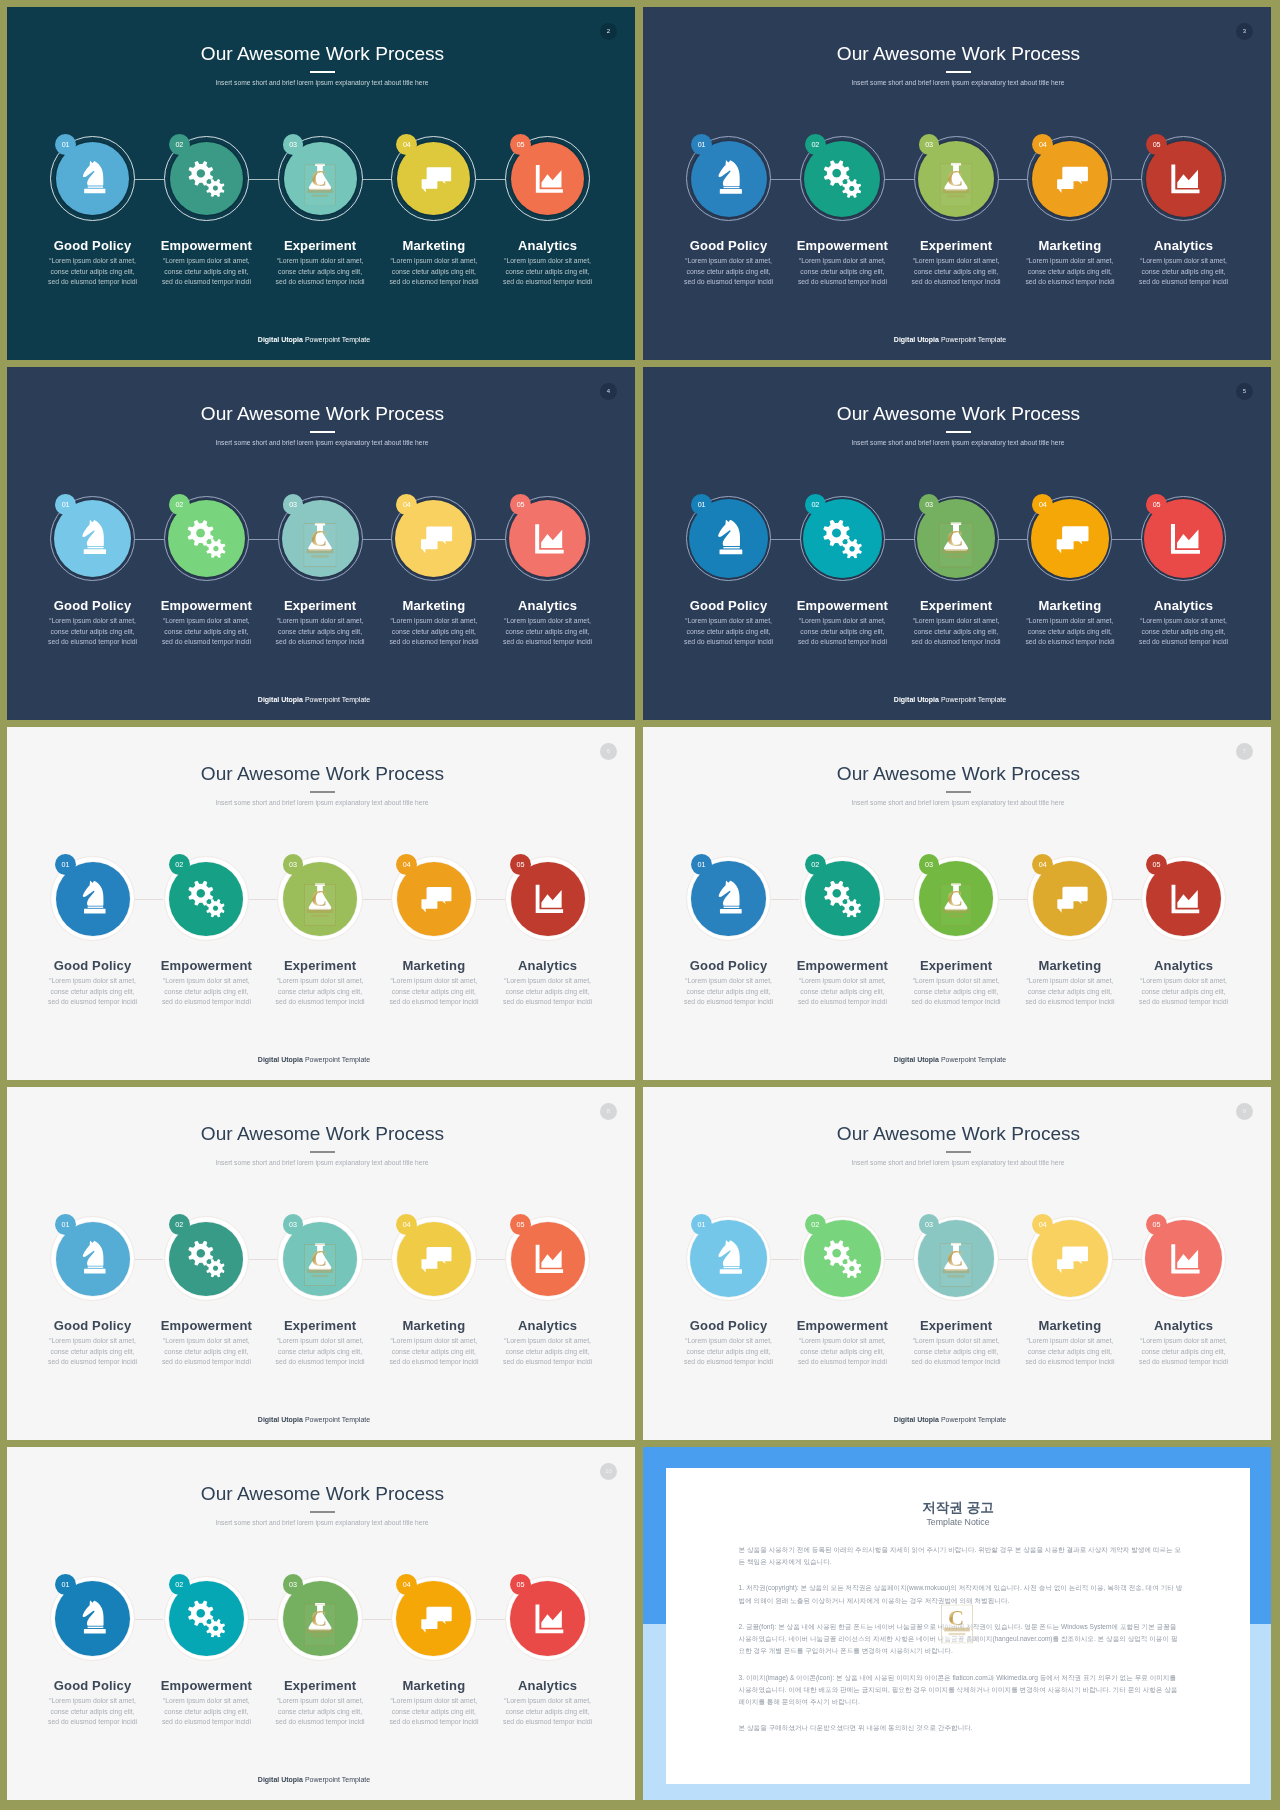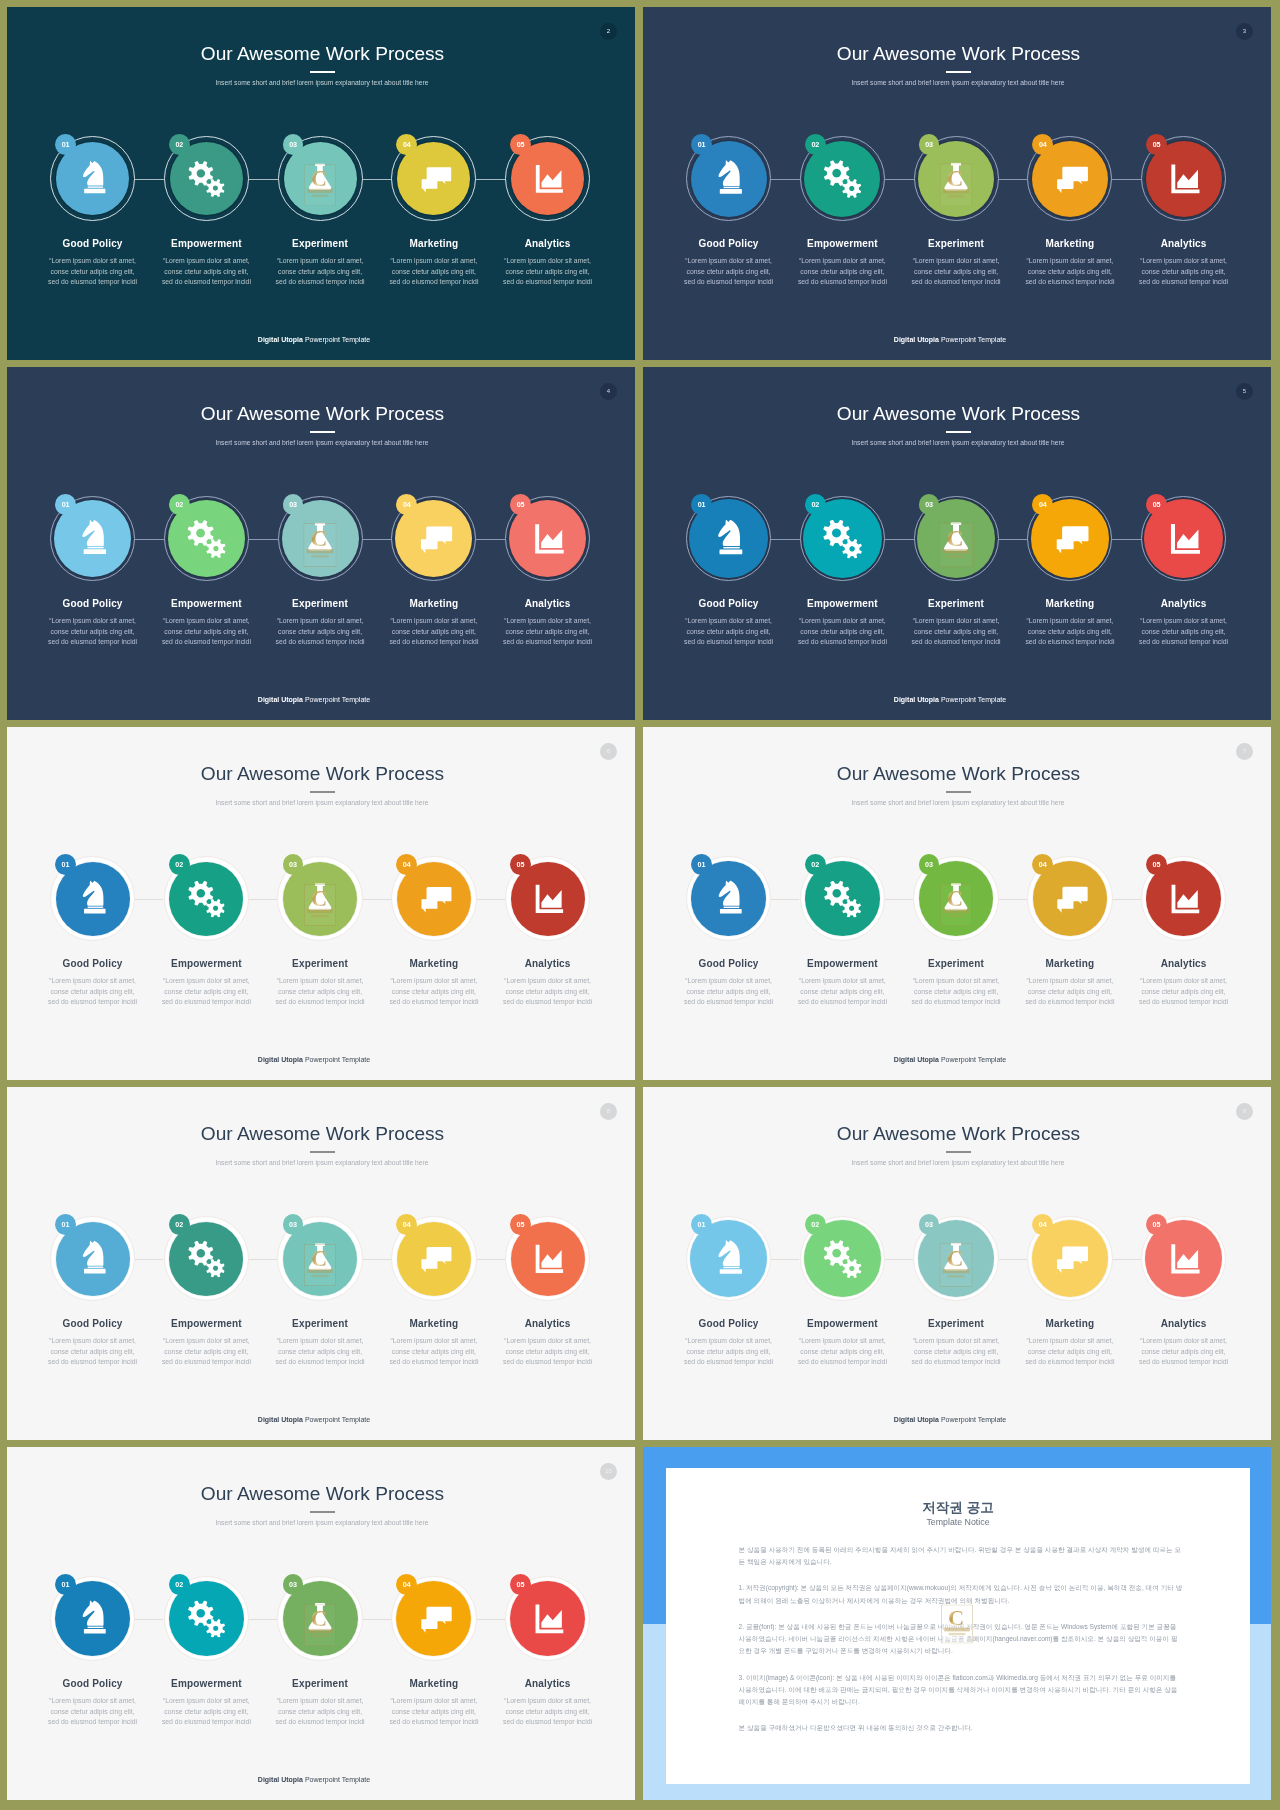--- a/index.html
+++ b/index.html
@@ -16,24 +16,24 @@
       letter-spacing:0;white-space:nowrap;line-height:1;}
   .footer{position:absolute;left:-7px;width:100%;text-align:center;font-size:7px;
       letter-spacing:0;line-height:1;}
   .pagebadge{position:absolute;border-radius:50%;width:17px;height:17px;
       display:flex;align-items:center;justify-content:center;font-size:6px;}
   .ring{position:absolute;border-radius:50%;box-sizing:border-box;border-style:solid;border-width:1px;}
   .halo{position:absolute;border-radius:50%;box-sizing:border-box;background:#ffffff;
         border-style:solid;border-width:1px;}
   .disc{position:absolute;border-radius:50%;}
   .badge{position:absolute;border-radius:50%;display:flex;align-items:center;
-      justify-content:center;color:#fff;font-weight:700;font-size:7.2px;
+      justify-content:center;color:#fff;font-weight:400;font-size:7.2px;
       letter-spacing:-0.1px;}
   .conn{position:absolute;height:1px;}
-  .step-label{position:absolute;text-align:center;font-weight:700;font-size:10px;
+  .step-label{position:absolute;text-align:center;font-weight:700;font-size:13px;
       letter-spacing:.15px;white-space:nowrap;line-height:1;}
   .step-body{position:absolute;text-align:center;font-size:6.85px;line-height:10.6px;}
   .icon{position:absolute;left:50%;top:50%;transform:translate(-50%,-50%);}
   .wm{position:absolute;left:50%;top:50%;transform:translate(-50%,-50%);}
   .cslide{position:absolute;width:628px;height:353px;overflow:hidden;background:#fff;}
   .cs-bluetop{position:absolute;left:0;top:0;width:100%;height:50%;background:#4a9ef0;}
   .cs-bluebot{position:absolute;left:0;top:50%;width:100%;height:50%;background:#bbdefb;}
   .cs-paper{position:absolute;background:#ffffff;}
   .cs-h1{text-align:center;font-weight:700;color:#4a5b70;}
   .cs-h2{text-align:center;color:#6a7480;}

